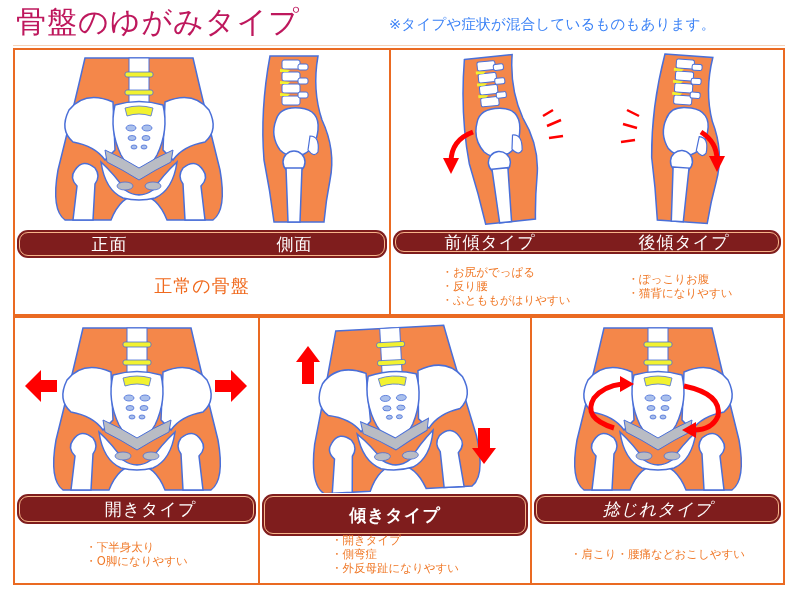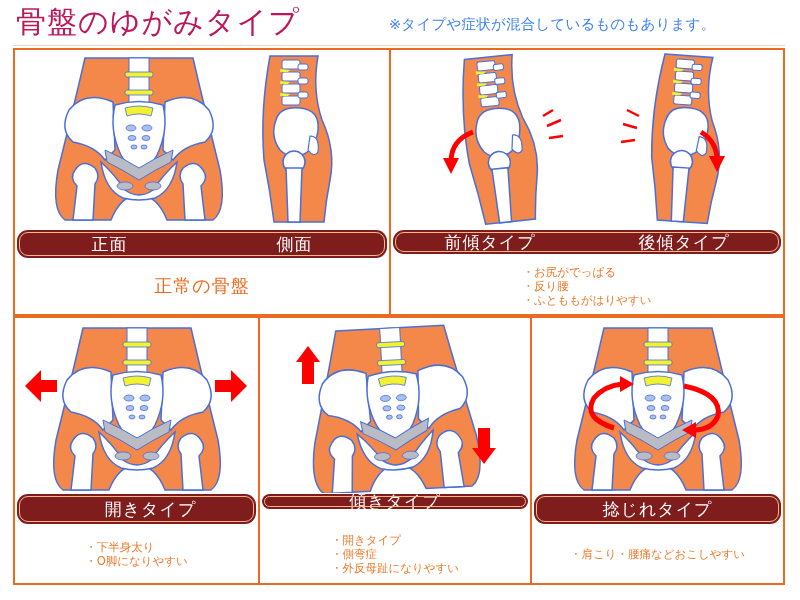--- a/index.html
+++ b/index.html
@@ -149,20 +149,24 @@
   <div class="bar" style="top:180px; height:24px;">
     <span>前傾タイプ</span>
     <span>後傾タイプ</span>
   </div>
   <div class="desc two" style="top:210px;font-family:Liberation Serif, serif;">
     <div class="list">
       <div>・お尻がでっぱる</div>
       <div>・反り腰</div>
       <div>・ふとももがはりやすい</div>
     </div>
+    <div class="list">
+      <div>・ぽっこりお腹</div>
+      <div>・猫背になりやすい</div>
+    </div>
   </div>
 </div>
 
 <div class="cell" style="left:13px; top:316px; width:247px; height:269px;">
   <div class="art" style="height:175px;">
     <svg width="243" height="175" viewBox="0 0 243 175">
       <g transform="translate(28,2)">
           <use href="#frontPelvis"></use>
         </g>
       <g>
@@ -195,21 +199,21 @@
       <g>
           <rect x="42" y="42" width="12" height="24" fill="#ff0000"></rect>
           <polygon points="36,44 60,44 48,28" fill="#ff0000"></polygon>
         </g>
       <g>
           <rect x="218" y="110" width="12" height="24" fill="#ff0000"></rect>
           <polygon points="212,130 236,130 224,146" fill="#ff0000"></polygon>
         </g>
     </svg>
   </div>
-  <div class="bar" style="top:176px; height:15px;">
+  <div class="bar" style="top:176px; height:42px;font-weight:bold;">
     <span>傾きタイプ</span>
   </div>
   <div class="desc" style="top:208px;">
     <div class="list">
       <div>・開きタイプ</div>
       <div>・側弯症</div>
       <div>・外反母趾になりやすい</div>
     </div>
   </div>
 </div>
@@ -223,21 +227,21 @@
       <g>
         <path d="M82,110 Q50,100 62,80 Q72,68 90,66" fill="none" stroke="#ff0000" stroke-width="5"></path>
         <polygon points="88,58 102,66 88,74" fill="#ff0000"></polygon>
       </g>
       <g>
         <path d="M152,68 Q190,76 186,98 Q180,112 162,112" fill="none" stroke="#ff0000" stroke-width="5"></path>
         <polygon points="164,104 150,112 164,120" fill="#ff0000"></polygon>
       </g>
     </svg>
   </div>
-  <div class="bar" style="top:176px; height:30px;">
+  <div class="bar" style="top:176px; height:30px;font-style:italic;">
     <span>捻じれタイプ</span>
   </div>
   <div class="desc" style="top:208px;">
     <div class="list">
       <div>・肩こり・腰痛などおこしやすい</div>
     </div>
   </div>
 </div>
 
 </body></html>

